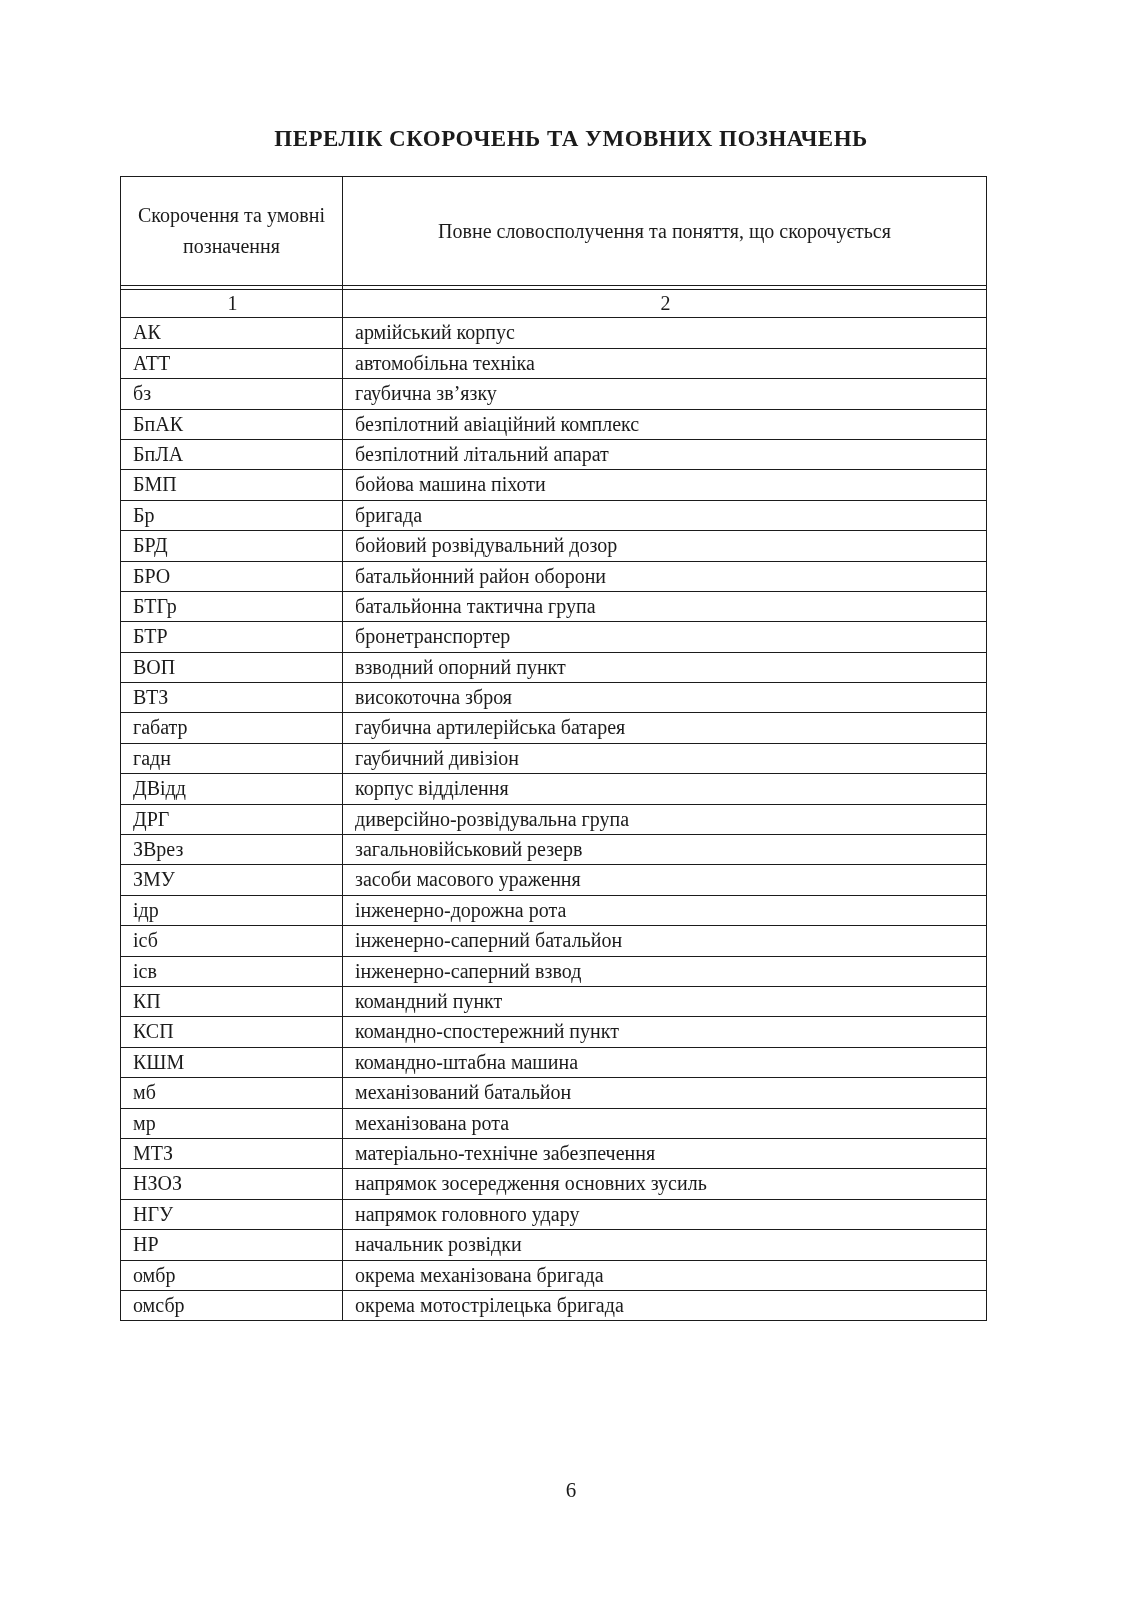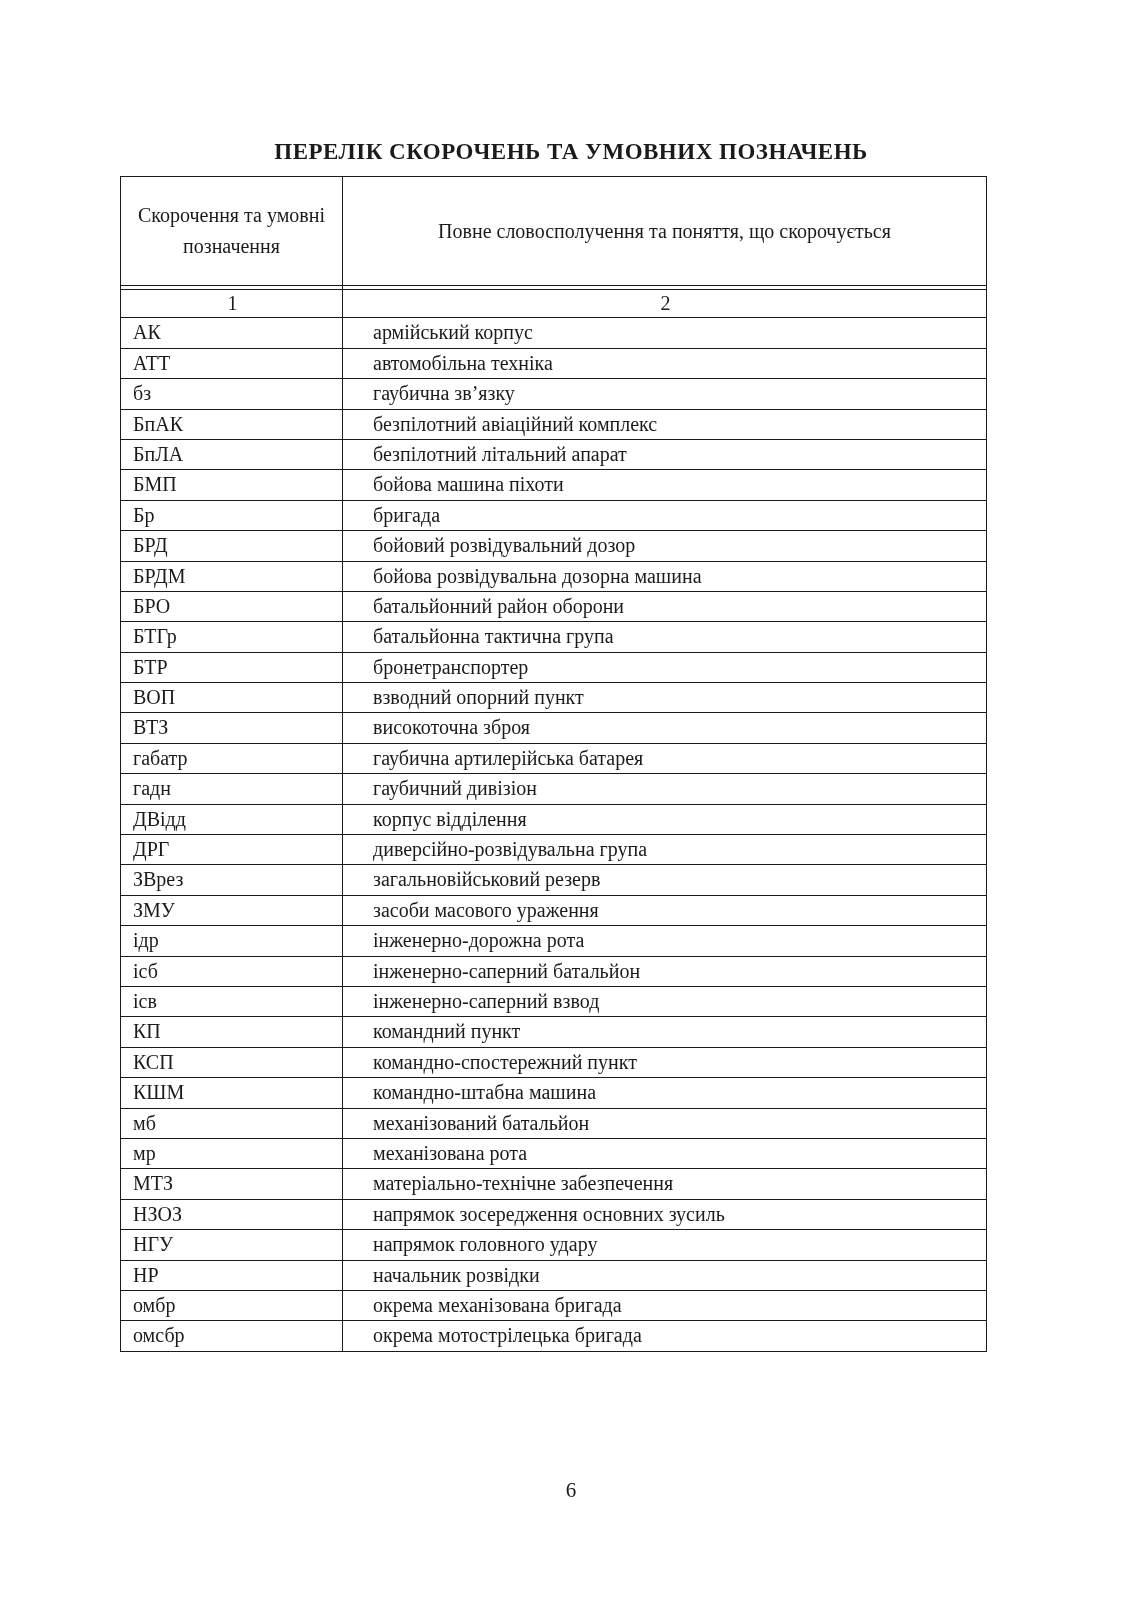--- a/index.html
+++ b/index.html
@@ -11,21 +11,21 @@
     position: relative;
     width: 1142px;
     height: 1615px;
     background: #ffffff;
     font-family: "Liberation Serif", "DejaVu Serif", serif;
     color: #1b1b1b;
     overflow: hidden;
   }
   .doc-title {
     position: absolute;
-    top: 139px;
+    top: 126px;
     left: 0;
     width: 1142px;
     text-align: center;
     font-weight: bold;
     font-size: 23px;
     letter-spacing: 0.5px;
   }
   .abbrev-table {
     position: absolute;
     top: 176px;
@@ -62,21 +62,21 @@
   .abbrev-table tr.colnum-row td {
     text-align: center;
     height: 24px;
     padding-top: 1px;
     padding-bottom: 2px;
   }
   .abbrev-table tr.data-row td {
     height: 24px;
   }
   .abbrev-table td.col-full {
-    padding-left: 30px;
+    padding-left: 12px;
   }
   .page-number {
     position: absolute;
     top: 1478px;
     left: 0;
     width: 1142px;
     text-align: center;
     font-size: 21px;
   }
 </style>
@@ -132,24 +132,20 @@
         </tr>
         <tr class="data-row">
           <td class="col-abbr">Бр</td>
           <td class="col-full">бригада</td>
         </tr>
         <tr class="data-row">
           <td class="col-abbr">БРД</td>
           <td class="col-full">бойовий розвідувальний дозор</td>
         </tr>
         <tr class="data-row">
-          <td class="col-abbr">БРДМ</td>
-          <td class="col-full">бойова розвідувальна дозорна машина</td>
-        </tr>
-        <tr class="data-row">
           <td class="col-abbr">БРО</td>
           <td class="col-full">батальйонний район оборони</td>
         </tr>
         <tr class="data-row">
           <td class="col-abbr">БТГр</td>
           <td class="col-full">батальйонна тактична група</td>
         </tr>
         <tr class="data-row">
           <td class="col-abbr">БТР</td>
           <td class="col-full">бронетранспортер</td>

